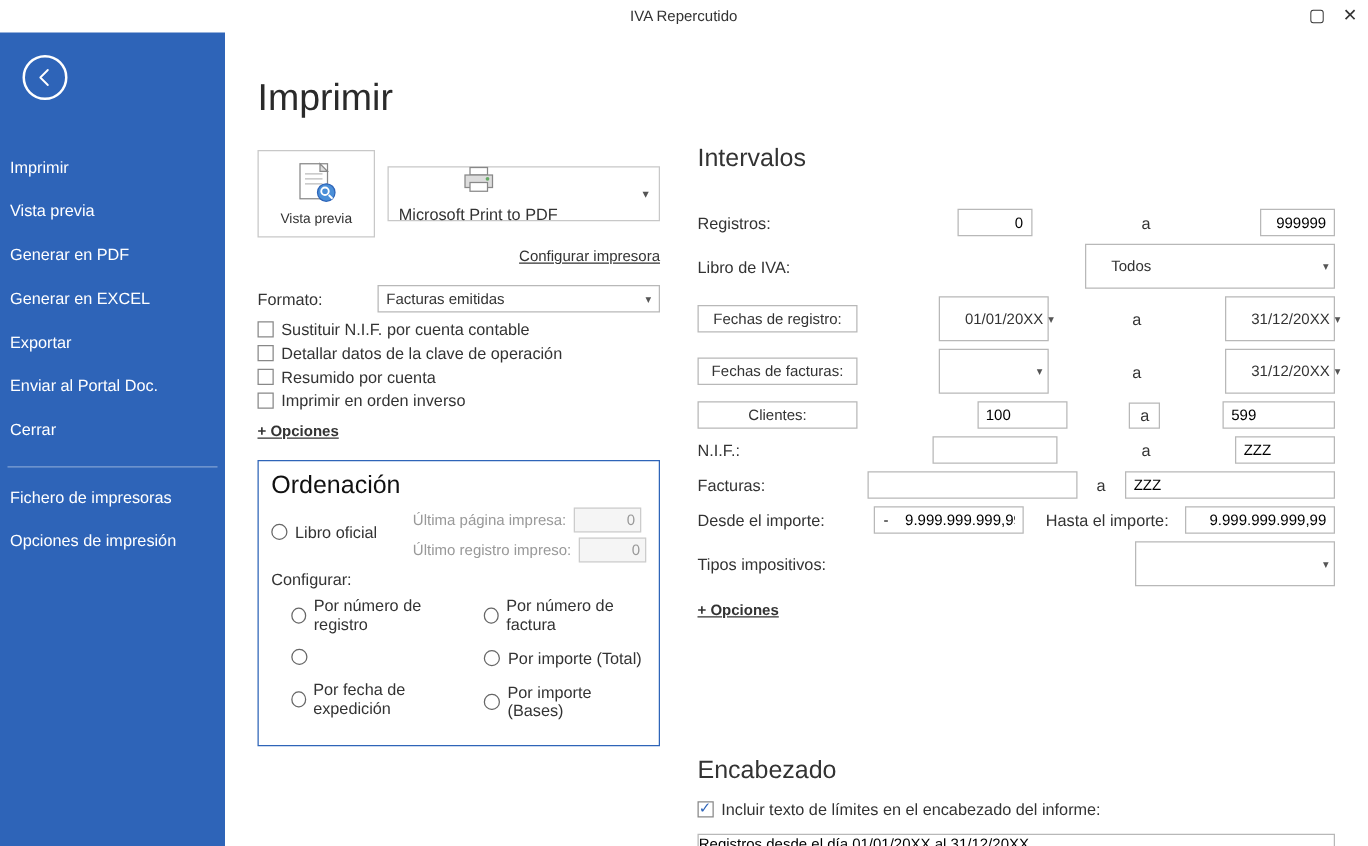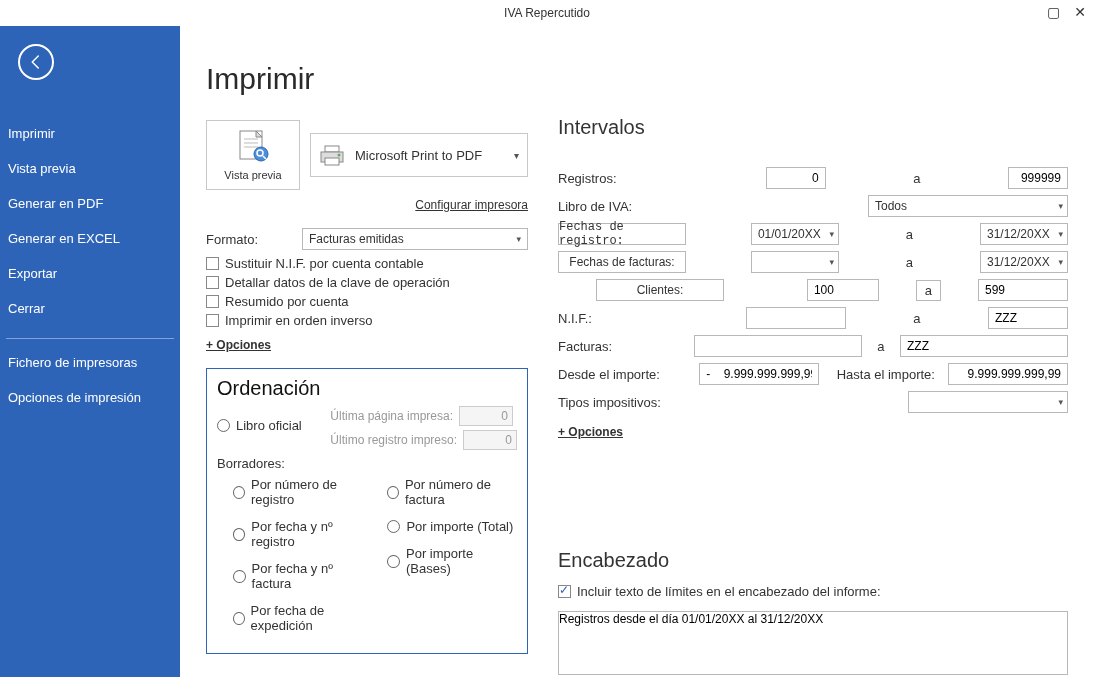--- a/index.html
+++ b/index.html
@@ -23,21 +23,21 @@
 .col-left { width: 350px; }
 .col-right { flex: 1; }
 
 .page-title { font-size: 30px; font-weight: 300; color: #2a2a2a; margin-bottom: 24px; }
 
 .preview-row { display: flex; gap: 10px; align-items: stretch; margin-bottom: 8px; }
 .preview-box { border: 1px solid #c8c8c8; width: 94px; height: 70px; display: flex; flex-direction: column; align-items: center; justify-content: center; cursor: pointer; }
 .preview-box .ic { margin-bottom: 4px; }
 .preview-box .lbl { font-size: 11px; }
 .printer-box { border: 1px solid #c8c8c8; flex: 1; height: 44px; display: flex; align-items: center; padding: 0 8px; cursor: pointer; align-self: center; justify-content: space-between; }
-.printer-box .pleft { display: flex; align-items: center; gap: 10px; }
+.printer-box .pleft { display: flex; align-items: center; gap: 10px; flex-direction: column; }
 .chevron-down { font-size: 10px; color: #555; }
 .config-link { text-align: right; font-size: 12px; color: #333; text-decoration: underline; cursor: pointer; margin-bottom: 16px; }
 
 .section-title { font-size: 20px; font-weight: 400; margin-bottom: 10px; }
 .form-row { display: flex; align-items: center; margin-bottom: 6px; font-size: 13px; gap: 36px; }
 .form-row label.lbl { width: 60px; }
 .select-wide { flex: 1; border: 1px solid #b8b8b8; height: 22px; padding: 2px 6px; font-size: 12px; background: #fff; display: flex; align-items: center; justify-content: space-between; cursor: pointer; }
 
 .check-row { display: flex; align-items: center; gap: 6px; margin-bottom: 4px; font-size: 13px; cursor: pointer; }
 .chk { width: 13px; height: 13px; border: 1px solid #888; display: inline-block; position: relative; background: #fff; }
@@ -55,21 +55,21 @@
 .borradores-lbl { font-size: 13px; margin: 6px 0 6px 0; }
 .radio-grid { display: flex; gap: 16px; padding-left: 16px; }
 .radio-col { display: flex; flex-direction: column; gap: 6px; }
 
 .int-row { display: flex; align-items: center; margin-bottom: 6px; font-size: 13px; justify-content: space-between; }
 .int-lbl { width: 130px; }
 .int-input { border: 1px solid #b8b8b8; height: 22px; padding: 2px 6px; font-size: 12px; background: #fff; }
 .int-input.num { text-align: right; width: 60px; }
 .sep-a { margin: 0 10px; }
 .btn-select { border: 1px solid #b8b8b8; height: 22px; width: 128px; background: #fff; font-size: 12px; display: inline-flex; align-items: center; justify-content: center; cursor: pointer; }
-.dropdown { border: 1px solid #b8b8b8; height: 22px; background: #fff; font-size: 12px; display: inline-flex; align-items: center; justify-content: space-between; padding: 0 4px 0 6px; cursor: pointer; }
+.dropdown { border: 1px solid #b8b8b8; height: 36px; background: #fff; font-size: 12px; display: inline-flex; align-items: center; justify-content: space-between; padding: 0 4px 0 20px; cursor: pointer; }
 .dropdown .dd-text { flex: 1; }
 .dd-caret { font-size: 9px; color: #555; margin-left: 4px; }
 
 .encabezado { margin-top: 110px; }
 .encabezado textarea { width: 510px; height: 64px; border: 1px solid #b8b8b8; padding: 0; font-size: 12px; font-family: inherit; resize: none; margin-top: 8px; }
 
 svg { display: block; }
 </style>
 </head>
 <body>
@@ -89,20 +89,21 @@
       <svg viewBox="0 0 24 24" fill="none" stroke="#fff" stroke-width="2">
           <path d="M15 4 L7 12 L15 20" stroke-linecap="round" stroke-linejoin="round"></path>
         </svg>
     </div>
     <div class="side-list">
       <div class="side-item">Imprimir</div>
       <div class="side-item">Vista previa</div>
       <div class="side-item">Generar en PDF</div>
       <div class="side-item">Generar en EXCEL</div>
       <div class="side-item">Exportar</div>
+      <div class="side-item">Enviar al Portal Doc.</div>
       <div class="side-item">Cerrar</div>
       <div class="side-divider"></div>
       <div class="side-item">Fichero de impresoras</div>
       <div class="side-item">Opciones de impresión</div>
     </div>
   </div>
 
   <div class="main">
 
     <div class="col-left">
@@ -179,34 +180,29 @@
             <div class="disabled-field">
                 <span>Última página impresa:</span>
                 <span class="numbox">0</span>
               </div>
             <div class="disabled-field" style="margin-top:4px;">
                 <span>Último registro impreso:</span>
                 <span class="numbox">0</span>
               </div>
           </div>
         </div>
-        <div class="borradores-lbl">Borradores:</div>
+        <div class="borradores-lbl">Configurar:</div>
         <div class="radio-grid">
           <div class="radio-col">
             <div class="radio-row">
                 <span class="rdo"></span>
                 <span>Por número de registro</span>
               </div>
             <div class="radio-row">
                 <span class="rdo"></span>
-                <span>Por fecha y nº registro</span>
-              </div>
-            <div class="radio-row">
-                <span class="rdo"></span>
-                <span>Por fecha y nº factura</span>
               </div>
             <div class="radio-row">
                 <span class="rdo"></span>
                 <span>Por fecha de expedición</span>
               </div>
 
           </div>
           <div class="radio-col">
             <div class="radio-row">
                 <span class="rdo"></span>
@@ -242,21 +238,21 @@
 
       <div class="int-row">
         <span class="int-lbl">Libro de IVA:</span>
         <div class="dropdown" style="width:200px;">
             <span class="dd-text">Todos</span>
             <span class="dd-caret">▾</span>
           </div>
       </div>
 
       <div class="int-row">
-        <div class="btn-select" style="margin-right:8px;font-family:Liberation Mono, monospace;">Fechas de registro:</div>
+        <div class="btn-select" style="margin-right:8px;">Fechas de registro:</div>
         <div class="dropdown" style="width:88px;">
             <span class="dd-text">01/01/20XX</span>
             <span class="dd-caret">▾</span>
           </div>
         <span class="sep-a">a</span>
         <div class="dropdown" style="width:88px;">
             <span class="dd-text">31/12/20XX</span>
             <span class="dd-caret">▾</span>
           </div>
       </div>
@@ -268,21 +264,21 @@
             <span class="dd-caret">▾</span>
           </div>
         <span class="sep-a">a</span>
         <div class="dropdown" style="width:88px;">
             <span class="dd-text">31/12/20XX</span>
             <span class="dd-caret">▾</span>
           </div>
       </div>
 
       <div class="int-row">
-        <div class="btn-select" style="margin-right:8px;margin-left:38px;">Clientes:</div>
+        <div class="btn-select" style="margin-right:8px;">Clientes:</div>
         <input class="int-input" style="width: 72px; margin-left: 44px;" value="100">
         <span class="sep-a" style="border:1px solid #b8b8b8; padding:2px 8px; margin:0 6px;">a</span>
         <input class="int-input" style="width: 90px;" value="599">
       </div>
 
       <div class="int-row">
         <span class="int-lbl">N.I.F.:</span>
         <input class="int-input" style="width: 100px;" value="">
         <span class="sep-a">a</span>
         <input class="int-input" style="width: 80px;" value="ZZZ">

